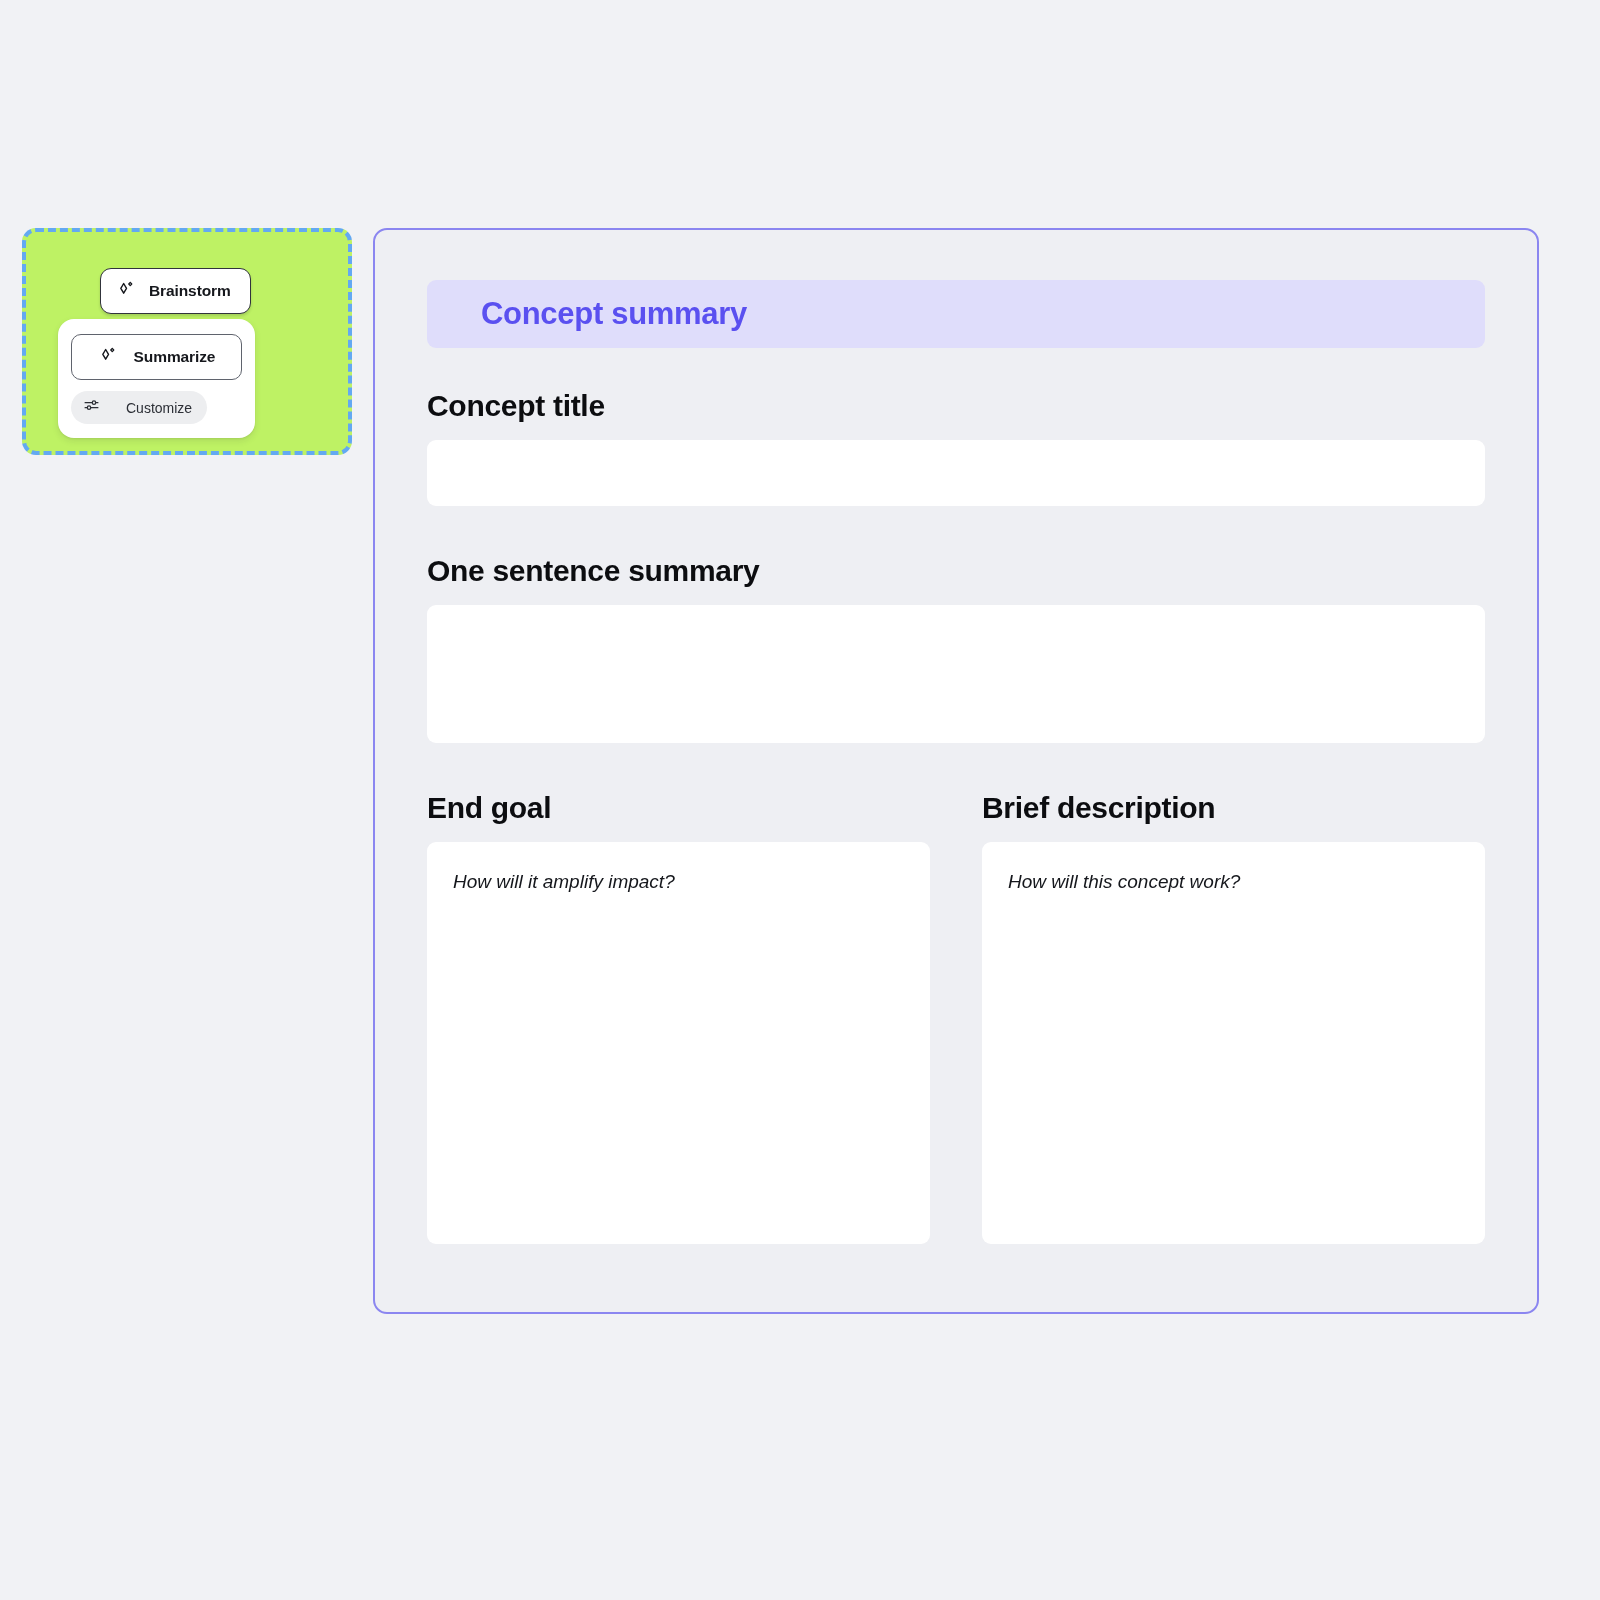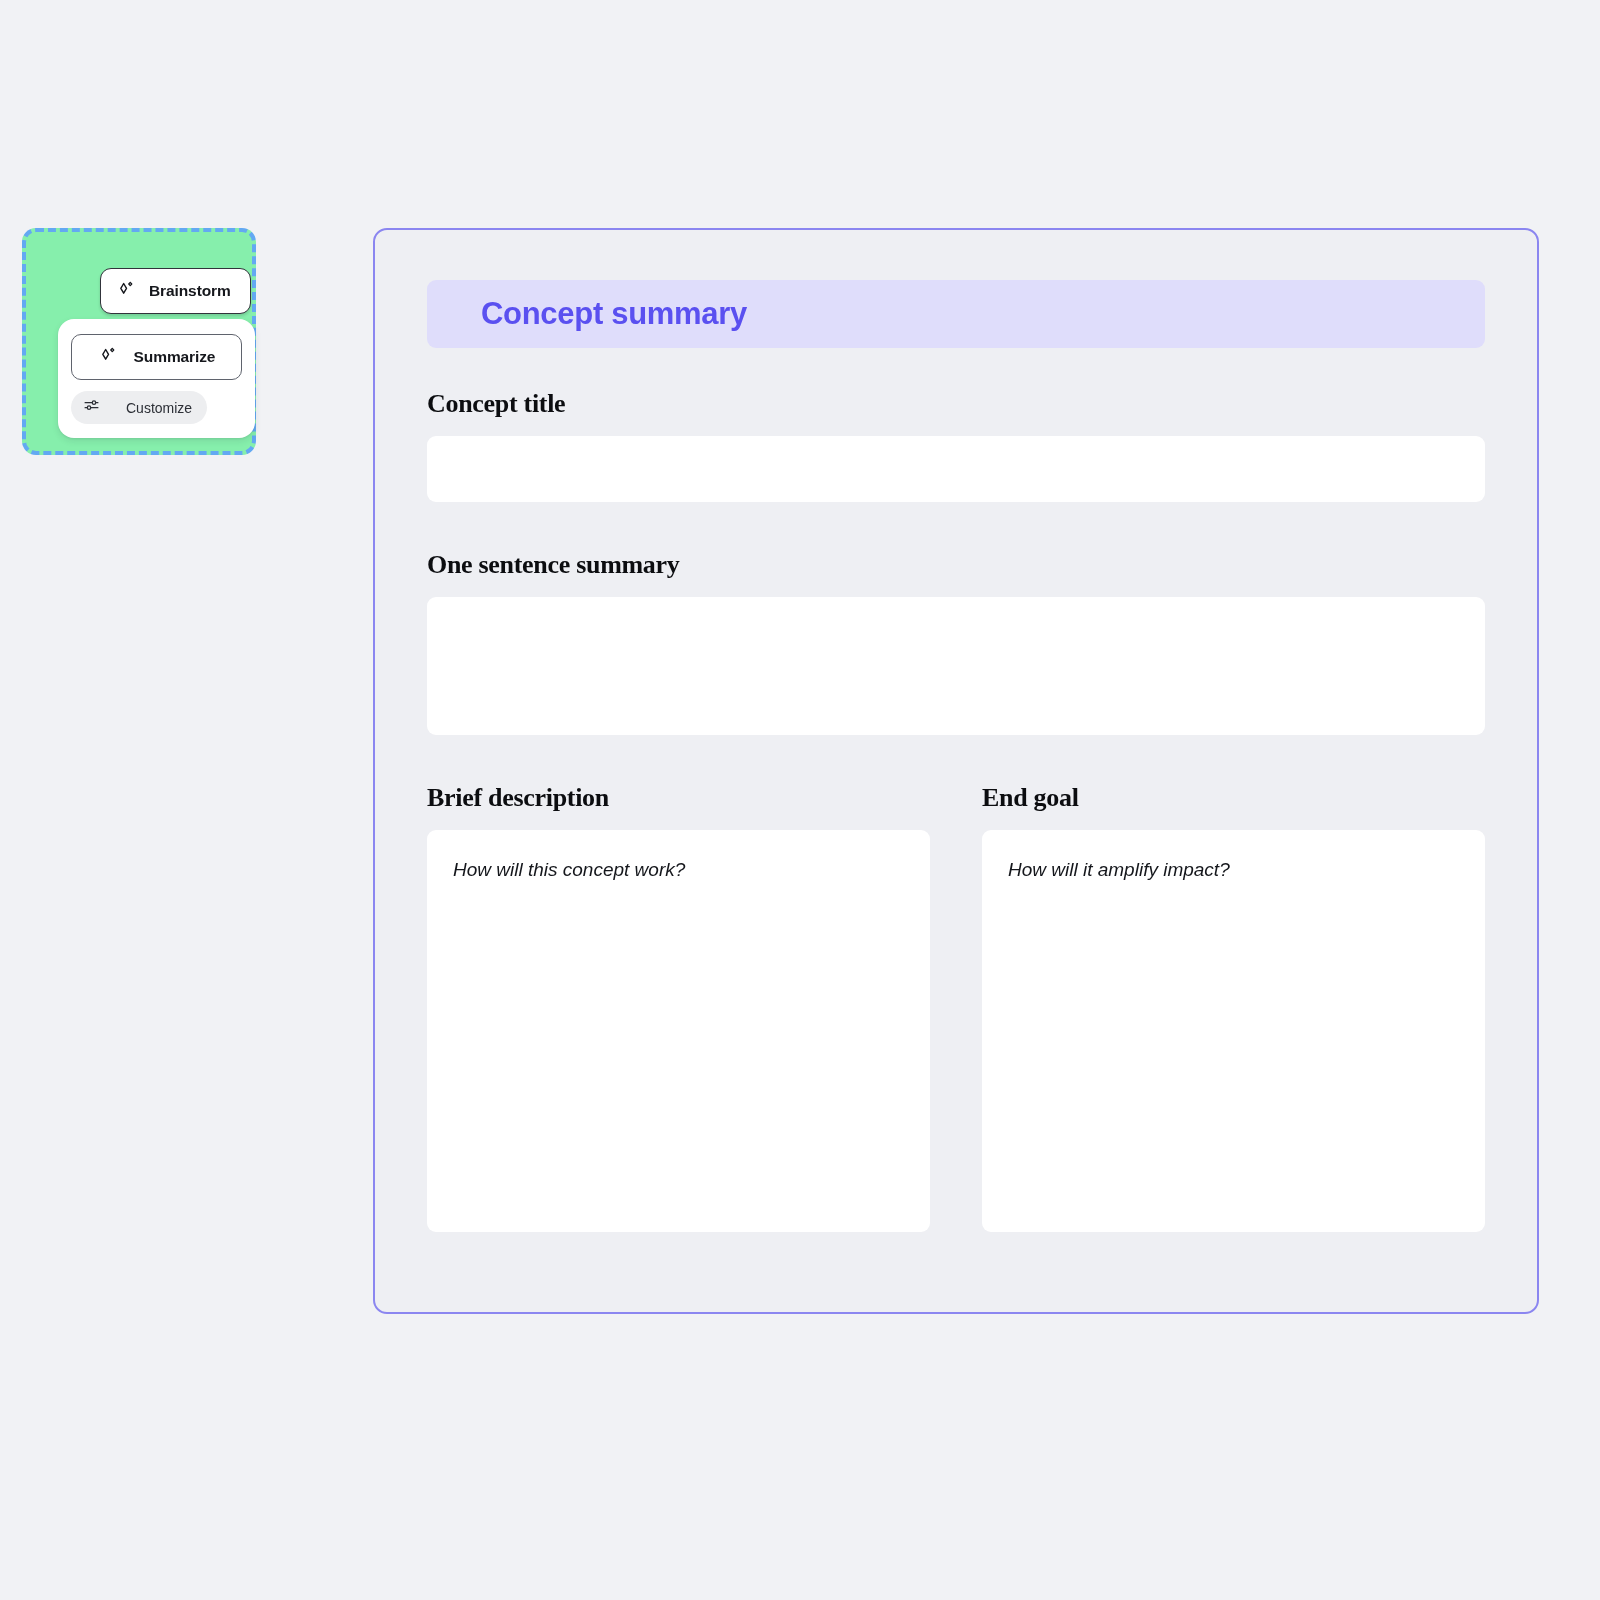--- a/index.html
+++ b/index.html
@@ -13,24 +13,24 @@
     font-family: "Liberation Sans", sans-serif;
     overflow: hidden;
     position: relative;
   }
 
   
   .ai-dropzone {
     position: absolute;
     left: 22px;
     top: 228px;
-    width: 234px;
+    width: 330px;
     height: 227px;
     box-sizing: border-box;
-    background: #86efac;
+    background: #bef264;
     border: 4px dashed #63a9f2;
     border-radius: 14px;
     display: flex;
     flex-direction: column;
     align-items: center;
   }
 
   .brainstorm-btn {
     position: absolute;
     left: 74px;
@@ -133,25 +133,24 @@
     box-sizing: border-box;
   }
   .panel-header .panel-title {
     font-size: 31px;
     font-weight: bold;
     color: #5a50f0;
     letter-spacing: -0.3px;
   }
 
   .field-label {
-    font-size: 26px;
+    font-size: 30px;
     font-weight: bold;
     color: #0c0d10;
     letter-spacing: -0.3px;
-    font-family: Liberation Serif, serif;
   }
 
   .field-block { margin-top: 0; }
   .field-block.title-block { margin-top: 41px; }
   .field-block.summary-block { margin-top: 48px; }
 
   .field-label-row { margin-bottom: 17px; }
 
   .text-input {
     width: 100%;
@@ -244,25 +243,25 @@
   <div class="field-block summary-block">
     <div class="field-label-row">
       <span class="field-label">One sentence summary</span>
     </div>
     <textarea class="text-input input-summary" placeholder="" style=""></textarea>
   </div>
 
   <div class="two-col">
     <div class="col">
       <div class="field-label-row">
+        <span class="field-label">End goal</span>
+      </div>
+      <textarea class="text-input textarea-big" placeholder="How will it amplify impact?" style=""></textarea>
+    </div>
+
+    <div class="col">
+      <div class="field-label-row">
         <span class="field-label">Brief description</span>
       </div>
       <textarea class="text-input textarea-big" placeholder="How will this concept work?" style=""></textarea>
     </div>
-
-    <div class="col">
-      <div class="field-label-row">
-        <span class="field-label">End goal</span>
-      </div>
-      <textarea class="text-input textarea-big" placeholder="How will it amplify impact?" style=""></textarea>
-    </div>
   </div>
 </div>
 
 </body></html>

